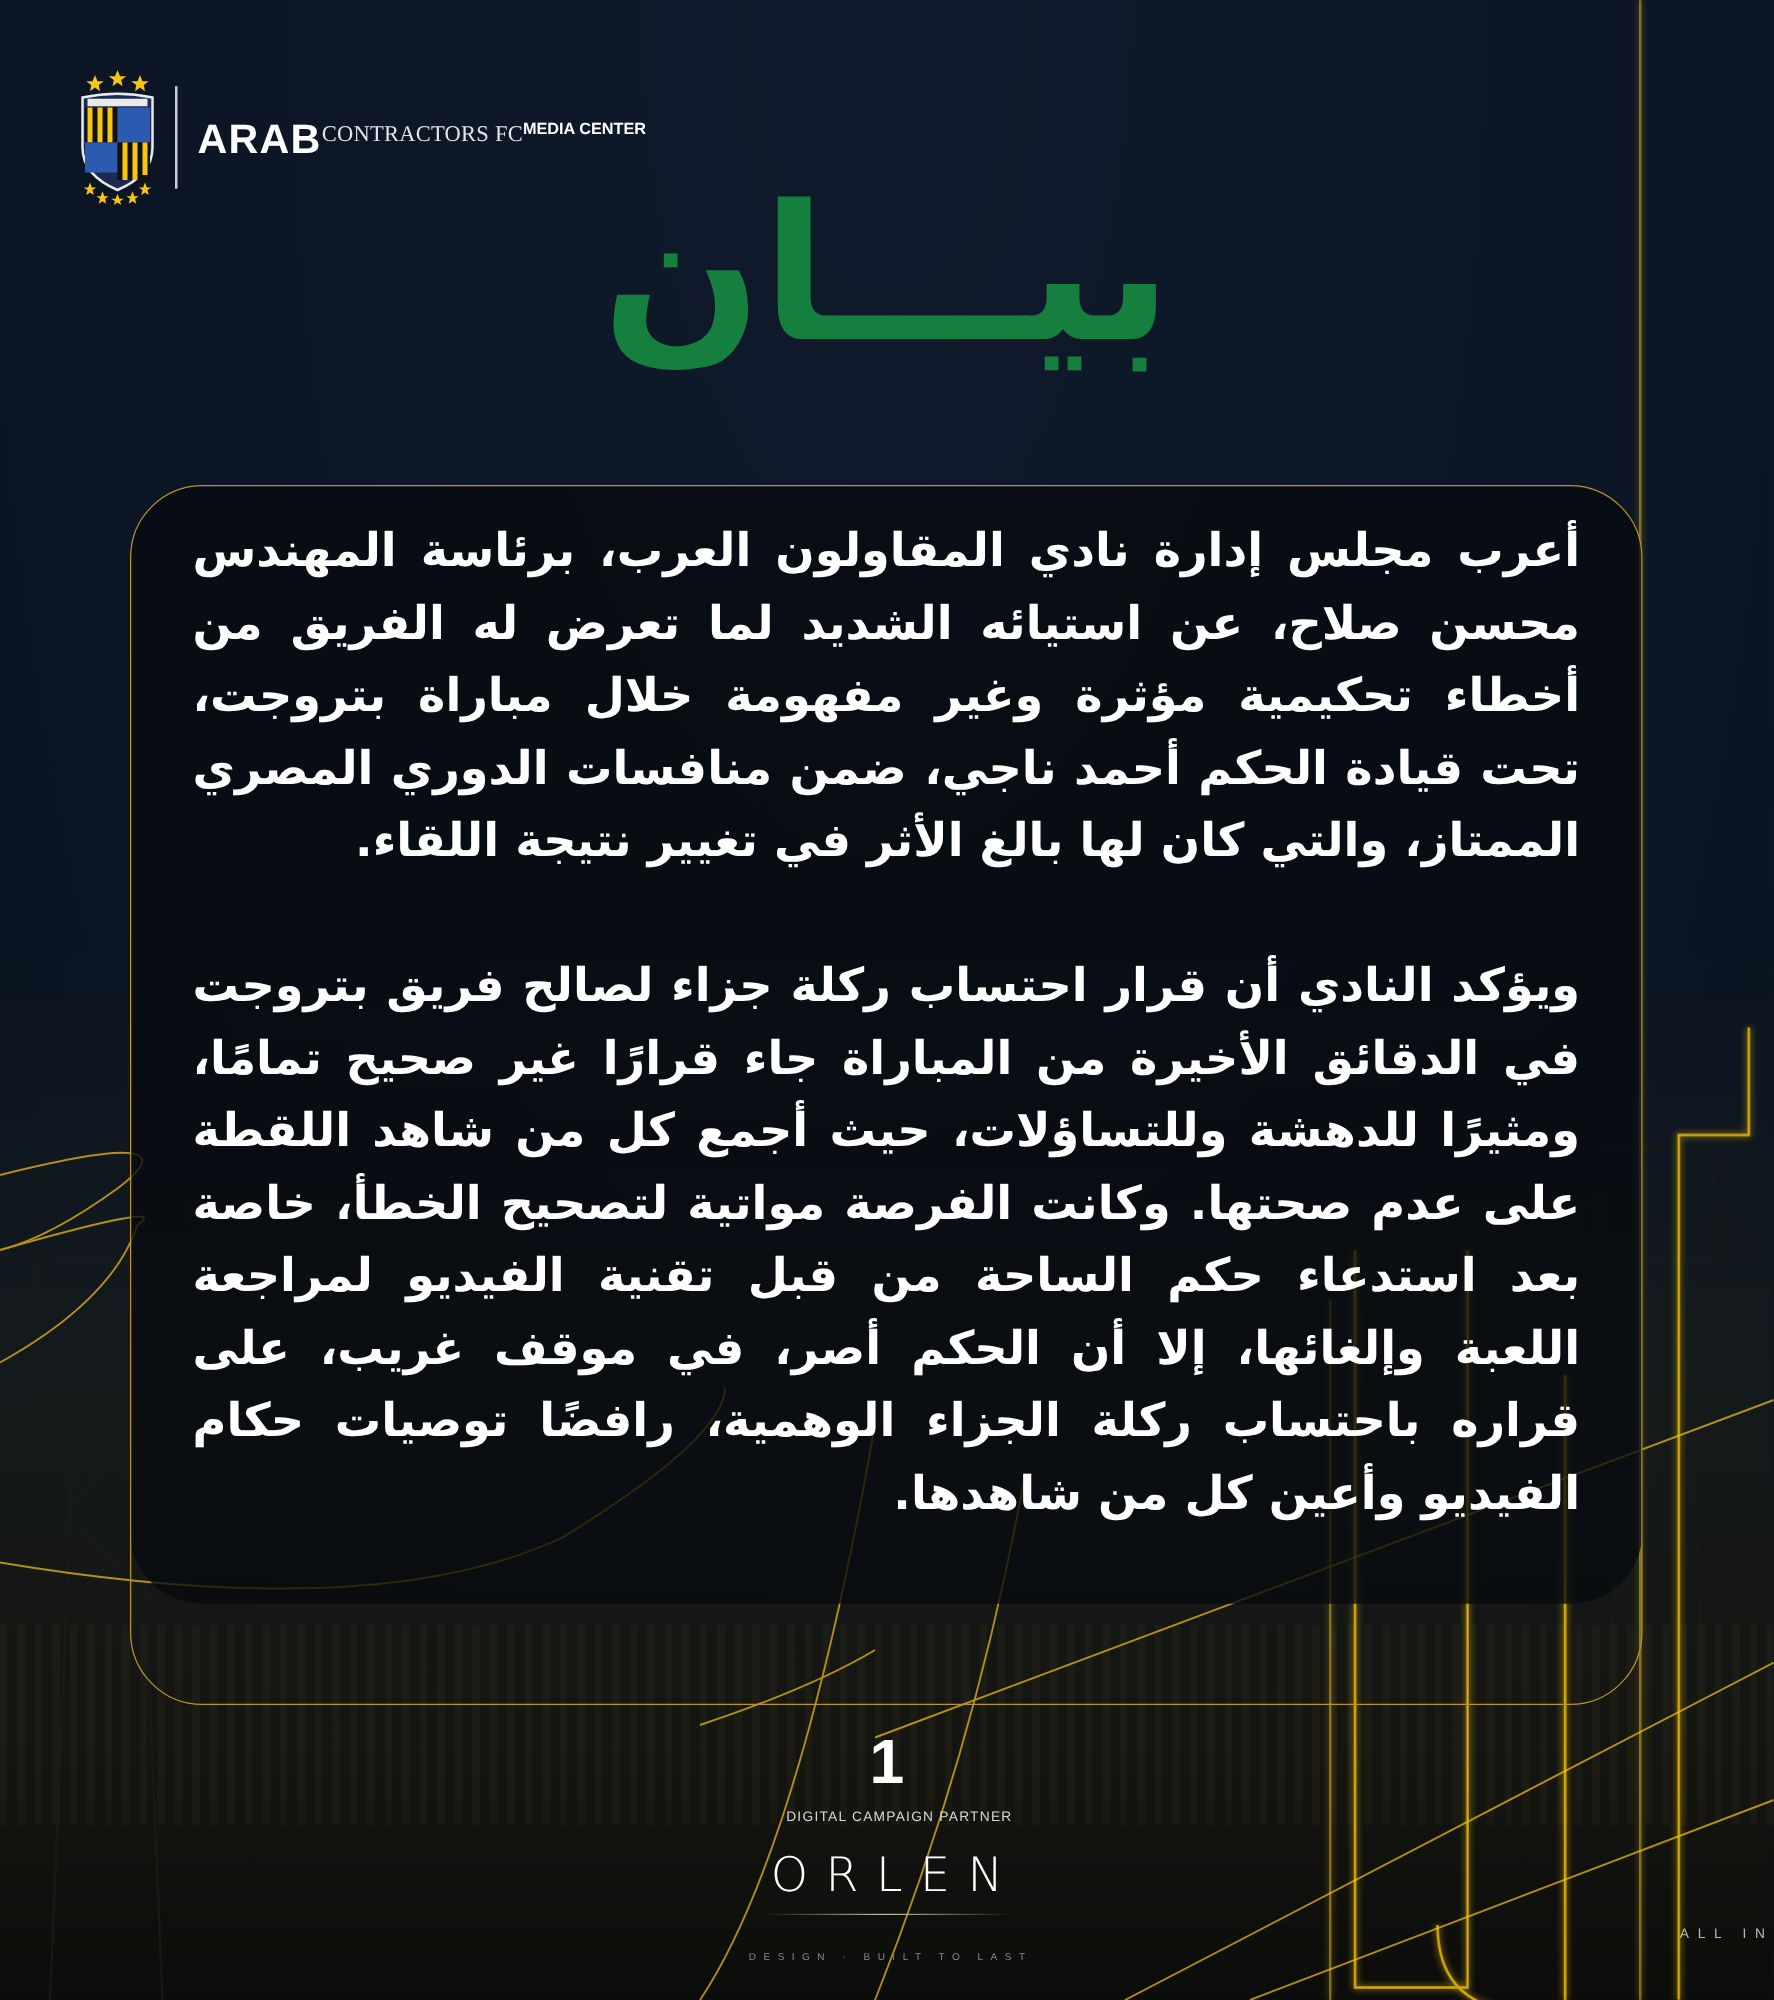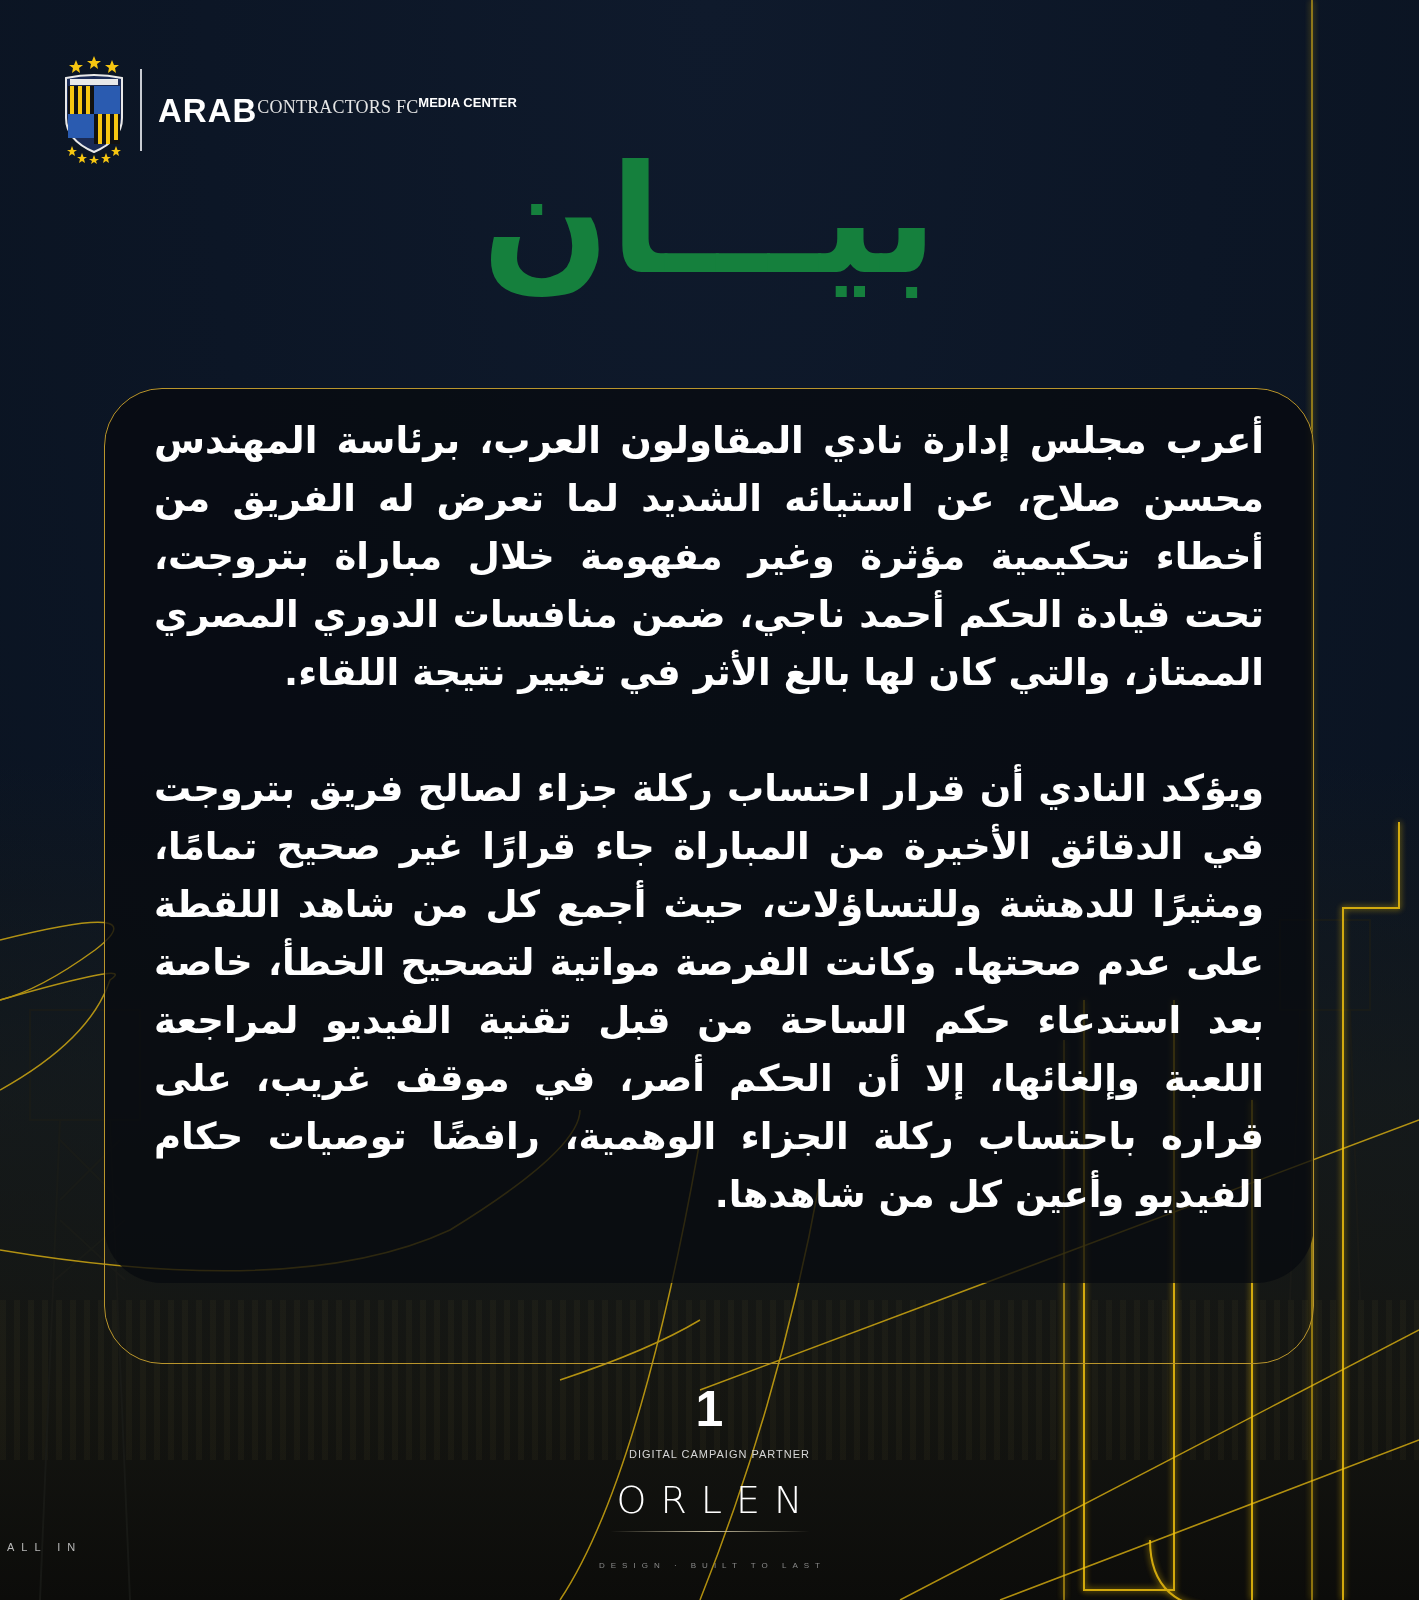--- a/index.html
+++ b/index.html
@@ -93,21 +93,21 @@
     text-align: center; font-family: "DejaVu Sans", sans-serif;
     font-weight: 300; font-size: 38px; letter-spacing: 14px; color: #ffffff;
     padding-left: 14px;
   }
   .orlen-rule {
     position: absolute; left: 610px; width: 200px; top: 1531px; height: 1px;
     background: linear-gradient(90deg, rgba(200,190,160,0) 0%, #c8bfa0 50%, rgba(200,190,160,0) 100%);
   }
   .allin {
     position: absolute; left: 0; right: 0; top: 1541px;
-    text-align: left; font-family: "Liberation Sans", sans-serif;
+    text-align: right; font-family: "Liberation Sans", sans-serif;
     font-size: 11px; letter-spacing: 7px; color: #b9b9b9; padding-left: 7px;
   }
   .tagline {
     position: absolute; left: 0; right: 0; top: 1561px;
     text-align: center; font-family: "Liberation Sans", sans-serif;
     font-size: 8px; letter-spacing: 6px; color: #8a8a8a; padding-left: 6px;
   }
 </style>
 </head>
 <body>

